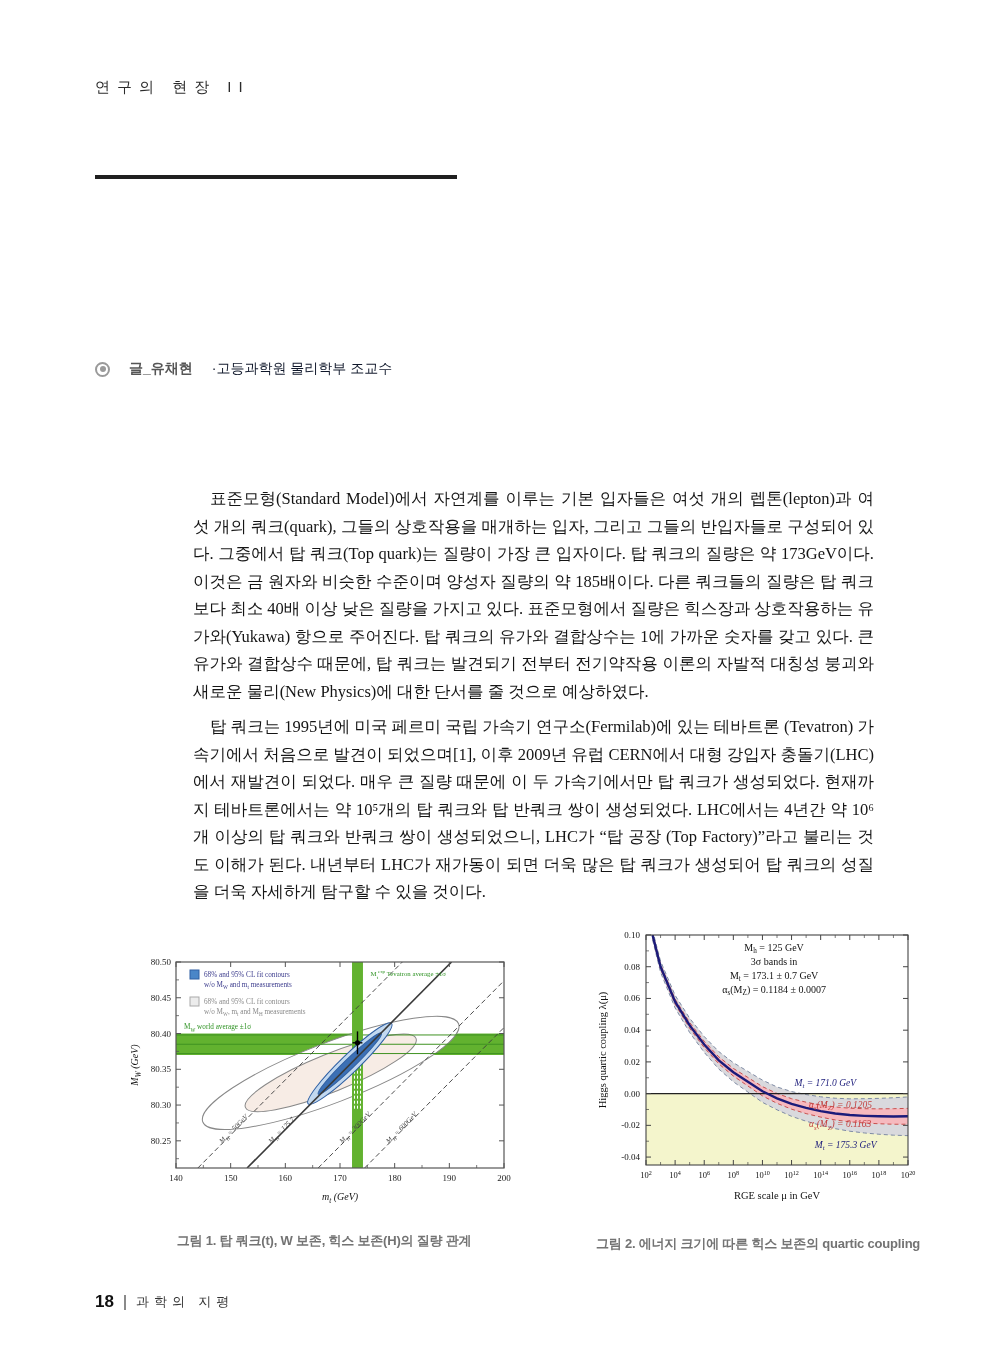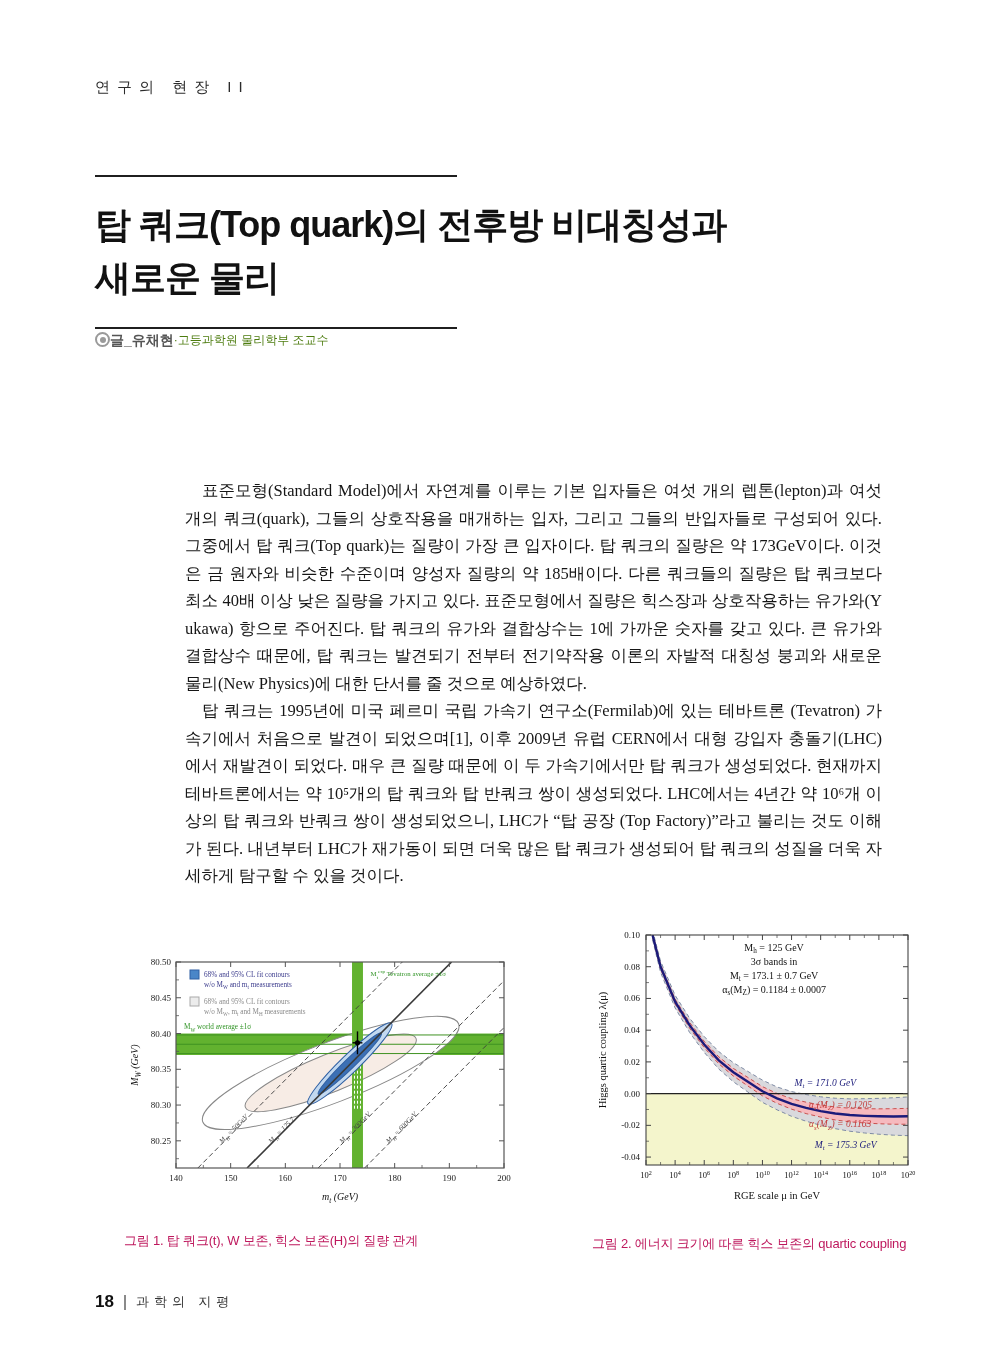--- a/index.html
+++ b/index.html
@@ -11,64 +11,60 @@
   .section-label{
     position:absolute;left:95px;top:78px;
     font-size:15px;letter-spacing:7px;color:#2b2b2b;font-weight:500;
   }
   .title-block{position:absolute;left:95px;top:175px;width:640px;}
   .rule{width:362px;height:2px;background:#1f1f1f;}
   .page-title{
     margin:21px 0 23px 0;font-size:36px;line-height:53px;font-weight:700;
     letter-spacing:-1px;color:#111;
   }
-  .byline{position:absolute;left:95px;top:332px;display:flex;gap:0;}
+  .byline{position:absolute;left:95px;top:360px;display:flex;align-items:center;gap:19px;}
   .byline-icon{
     width:11px;height:11px;border:2px solid #9a9a9a;border-radius:50%;
     display:inline-block;position:relative;flex:0 0 auto;
   }
   .byline-icon::after{
     content:"";position:absolute;left:2.5px;top:2.5px;width:6px;height:6px;
     border-radius:50%;background:#9a9a9a;
   }
   .byline-name{font-size:14px;font-weight:700;color:#555;}
-  .byline-affil{font-size:12px;color:#4d7c0f;}
+  .byline-affil{font-size:14px;color:#0f172a;}
   .article{
     position:absolute;left:185px;top:477px;width:697px;
     font-family:"Liberation Serif","DejaVu Serif",serif;
     font-size:16.5px;line-height:27.5px;text-align:justify;color:#151515;
   }
-  .article p{margin:0;text-indent:17px;word-break:break-all;}
+  .article p{margin:8px;text-indent:17px;word-break:break-all;}
   figure{margin:0;padding:0;position:absolute;}
   .fig1{left:124px;top:952px;width:400px;}
   .fig2{left:592px;top:925px;width:332px;}
   figcaption{
-    margin-top:14px;text-align:left;font-size:13px;font-weight:400;
-    color:#be185d;letter-spacing:-0.2px;
+    margin-top:14px;text-align:center;font-size:13px;font-weight:700;
+    color:#737373;letter-spacing:-0.2px;
   }
   .fig2 figcaption{margin-top:14px;}
   .footer{position:absolute;left:95px;top:1292px;display:flex;align-items:center;gap:10px;}
   .page-number{font-size:17px;font-weight:700;color:#111;}
   .footer-divider{width:2px;height:15px;background:#8a8a8a;}
   .journal-name{font-size:13px;letter-spacing:5px;color:#333;font-family:Liberation Serif, serif;}
   svg text{font-family:"Liberation Serif","DejaVu Serif",serif;}
 </style>
 </head>
 <body>
 
 <div class="page">
 
   <div class="section-label">연구의 현장 II</div>
 
   <div class="title-block">
     <div class="rule"></div>
-    <h1 class="page-title">
-      <span>탑 쿼크(Top quark)의 전후방 비대칭성과</span><br>
-      <span>새로운 물리</span>
-    </h1>
     <div class="rule"></div>
   </div>
 
   <div class="byline">
     <span class="byline-icon"></span>
     <span class="byline-name">글_유채현</span>
     <span class="byline-affil">·고등과학원 물리학부 조교수</span>
   </div>
 
   <div class="article">

